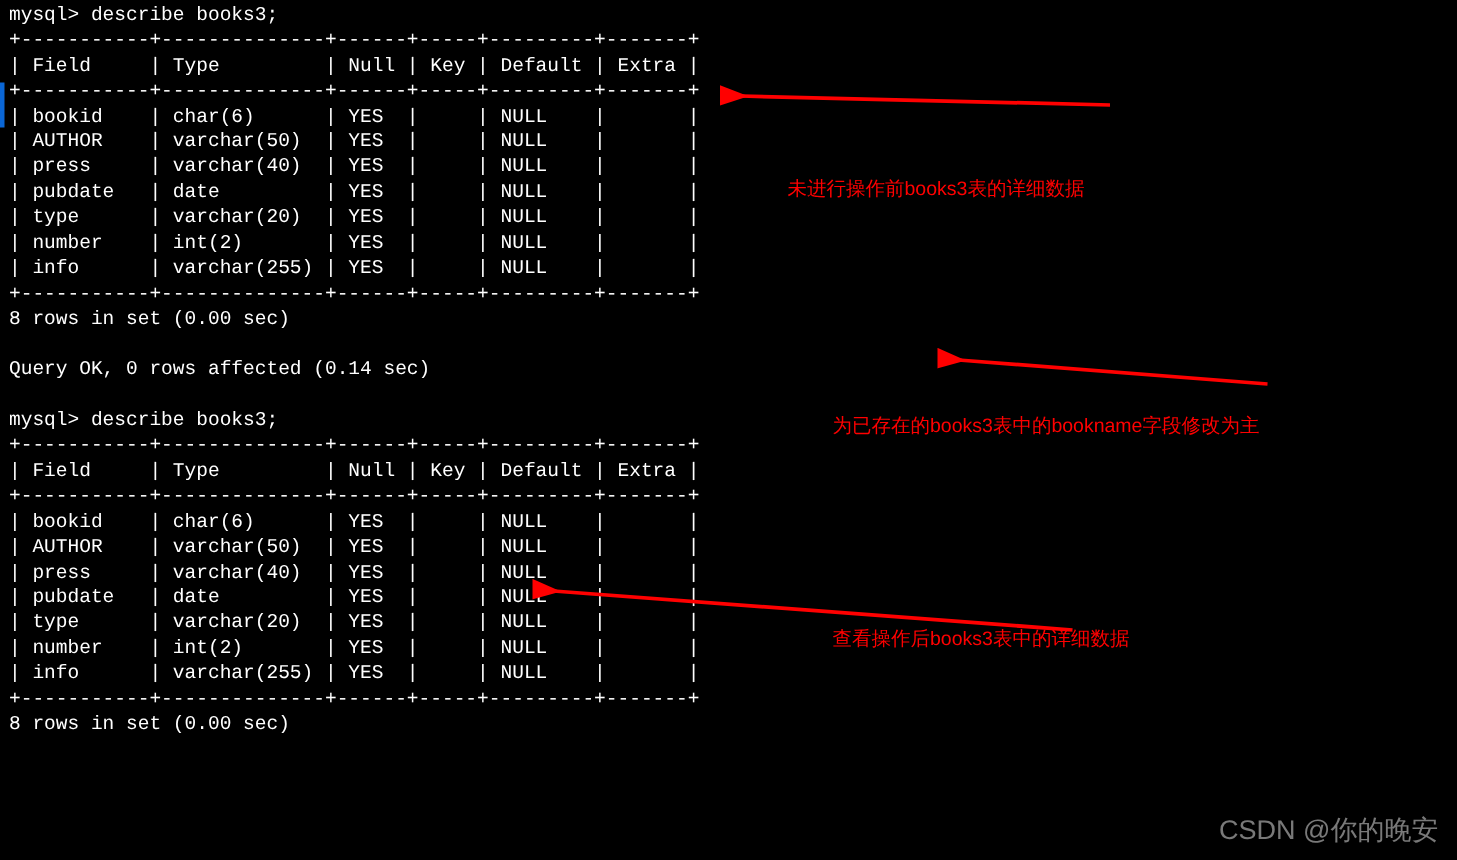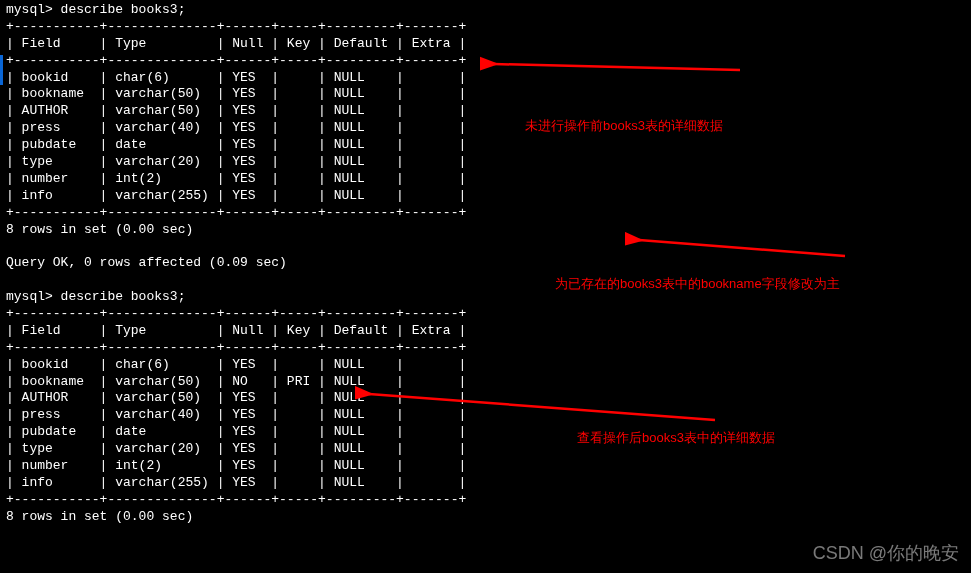--- a/index.html
+++ b/index.html
@@ -52,40 +52,38 @@
 
 <div class="left-bar"></div>
 
 <div>
   <div class="line">mysql&gt; describe books3;</div>
   <div class="line">+-----------+--------------+------+-----+---------+-------+</div>
   <div class="line">| Field     | Type         | Null | Key | Default | Extra |</div>
   <div class="line">+-----------+--------------+------+-----+---------+-------+</div>
   <div id="t1rows">
       <div class="line">| bookid    | char(6)      | YES  |     | NULL    |       |</div>
-      <div class="line">| bookname  | varchar(50)  | YES  |     | NULL    |       |</div>
       <div class="line">| AUTHOR    | varchar(50)  | YES  |     | NULL    |       |</div>
       <div class="line">| press     | varchar(40)  | YES  |     | NULL    |       |</div>
       <div class="line">| pubdate   | date         | YES  |     | NULL    |       |</div>
       <div class="line">| type      | varchar(20)  | YES  |     | NULL    |       |</div>
       <div class="line">| number    | int(2)       | YES  |     | NULL    |       |</div>
       <div class="line">| info      | varchar(255) | YES  |     | NULL    |       |</div>
     </div>
   <div class="line">+-----------+--------------+------+-----+---------+-------+</div>
   <div class="line">8 rows in set (0.00 sec)</div>
   <div class="line">&nbsp;</div>
-  <div class="line">Query OK, 0 rows affected (0.09 sec)</div>
+  <div class="line">Query OK, 0 rows affected (0.14 sec)</div>
   <div class="line">&nbsp;</div>
   <div class="line">mysql&gt; describe books3;</div>
   <div class="line">+-----------+--------------+------+-----+---------+-------+</div>
   <div class="line">| Field     | Type         | Null | Key | Default | Extra |</div>
   <div class="line">+-----------+--------------+------+-----+---------+-------+</div>
   <div id="t2rows">
       <div class="line">| bookid    | char(6)      | YES  |     | NULL    |       |</div>
-      <div class="line">| bookname  | varchar(50)  | NO   | PRI | NULL    |       |</div>
       <div class="line">| AUTHOR    | varchar(50)  | YES  |     | NULL    |       |</div>
       <div class="line">| press     | varchar(40)  | YES  |     | NULL    |       |</div>
       <div class="line">| pubdate   | date         | YES  |     | NULL    |       |</div>
       <div class="line">| type      | varchar(20)  | YES  |     | NULL    |       |</div>
       <div class="line">| number    | int(2)       | YES  |     | NULL    |       |</div>
       <div class="line">| info      | varchar(255) | YES  |     | NULL    |       |</div>
     </div>
   <div class="line">+-----------+--------------+------+-----+---------+-------+</div>
   <div class="line">8 rows in set (0.00 sec)</div>
   <div class="line">&nbsp;</div>
@@ -115,16 +113,16 @@
   <div class="anno-text" style="left:555px;top:276px;">为已存在的books3表中的bookname字段修改为主</div>
 
   <svg style="position:absolute;left:355px;top:386px;" width="370" height="40">
     <defs>
         <marker id="ah3" markerWidth="14" markerHeight="10" refX="2" refY="5" orient="auto">
           <polygon points="14,0 0,5 14,10" fill="#ff0000"></polygon>
         </marker>
       </defs>
     <line x1="360" y1="34" x2="14" y2="8" stroke="#ff0000" stroke-width="2.5" marker-end="url(#ah3)"></line>
   </svg>
-  <div class="anno-text" style="left:555px;top:430px;margin-left:22px;">查看操作后books3表中的详细数据</div>
+  <div class="anno-text" style="left:555px;top:418px;">查看操作后books3表中的详细数据</div>
 </div>
 
 <div class="watermark">CSDN @你的晚安</div>
 
 </body></html>

